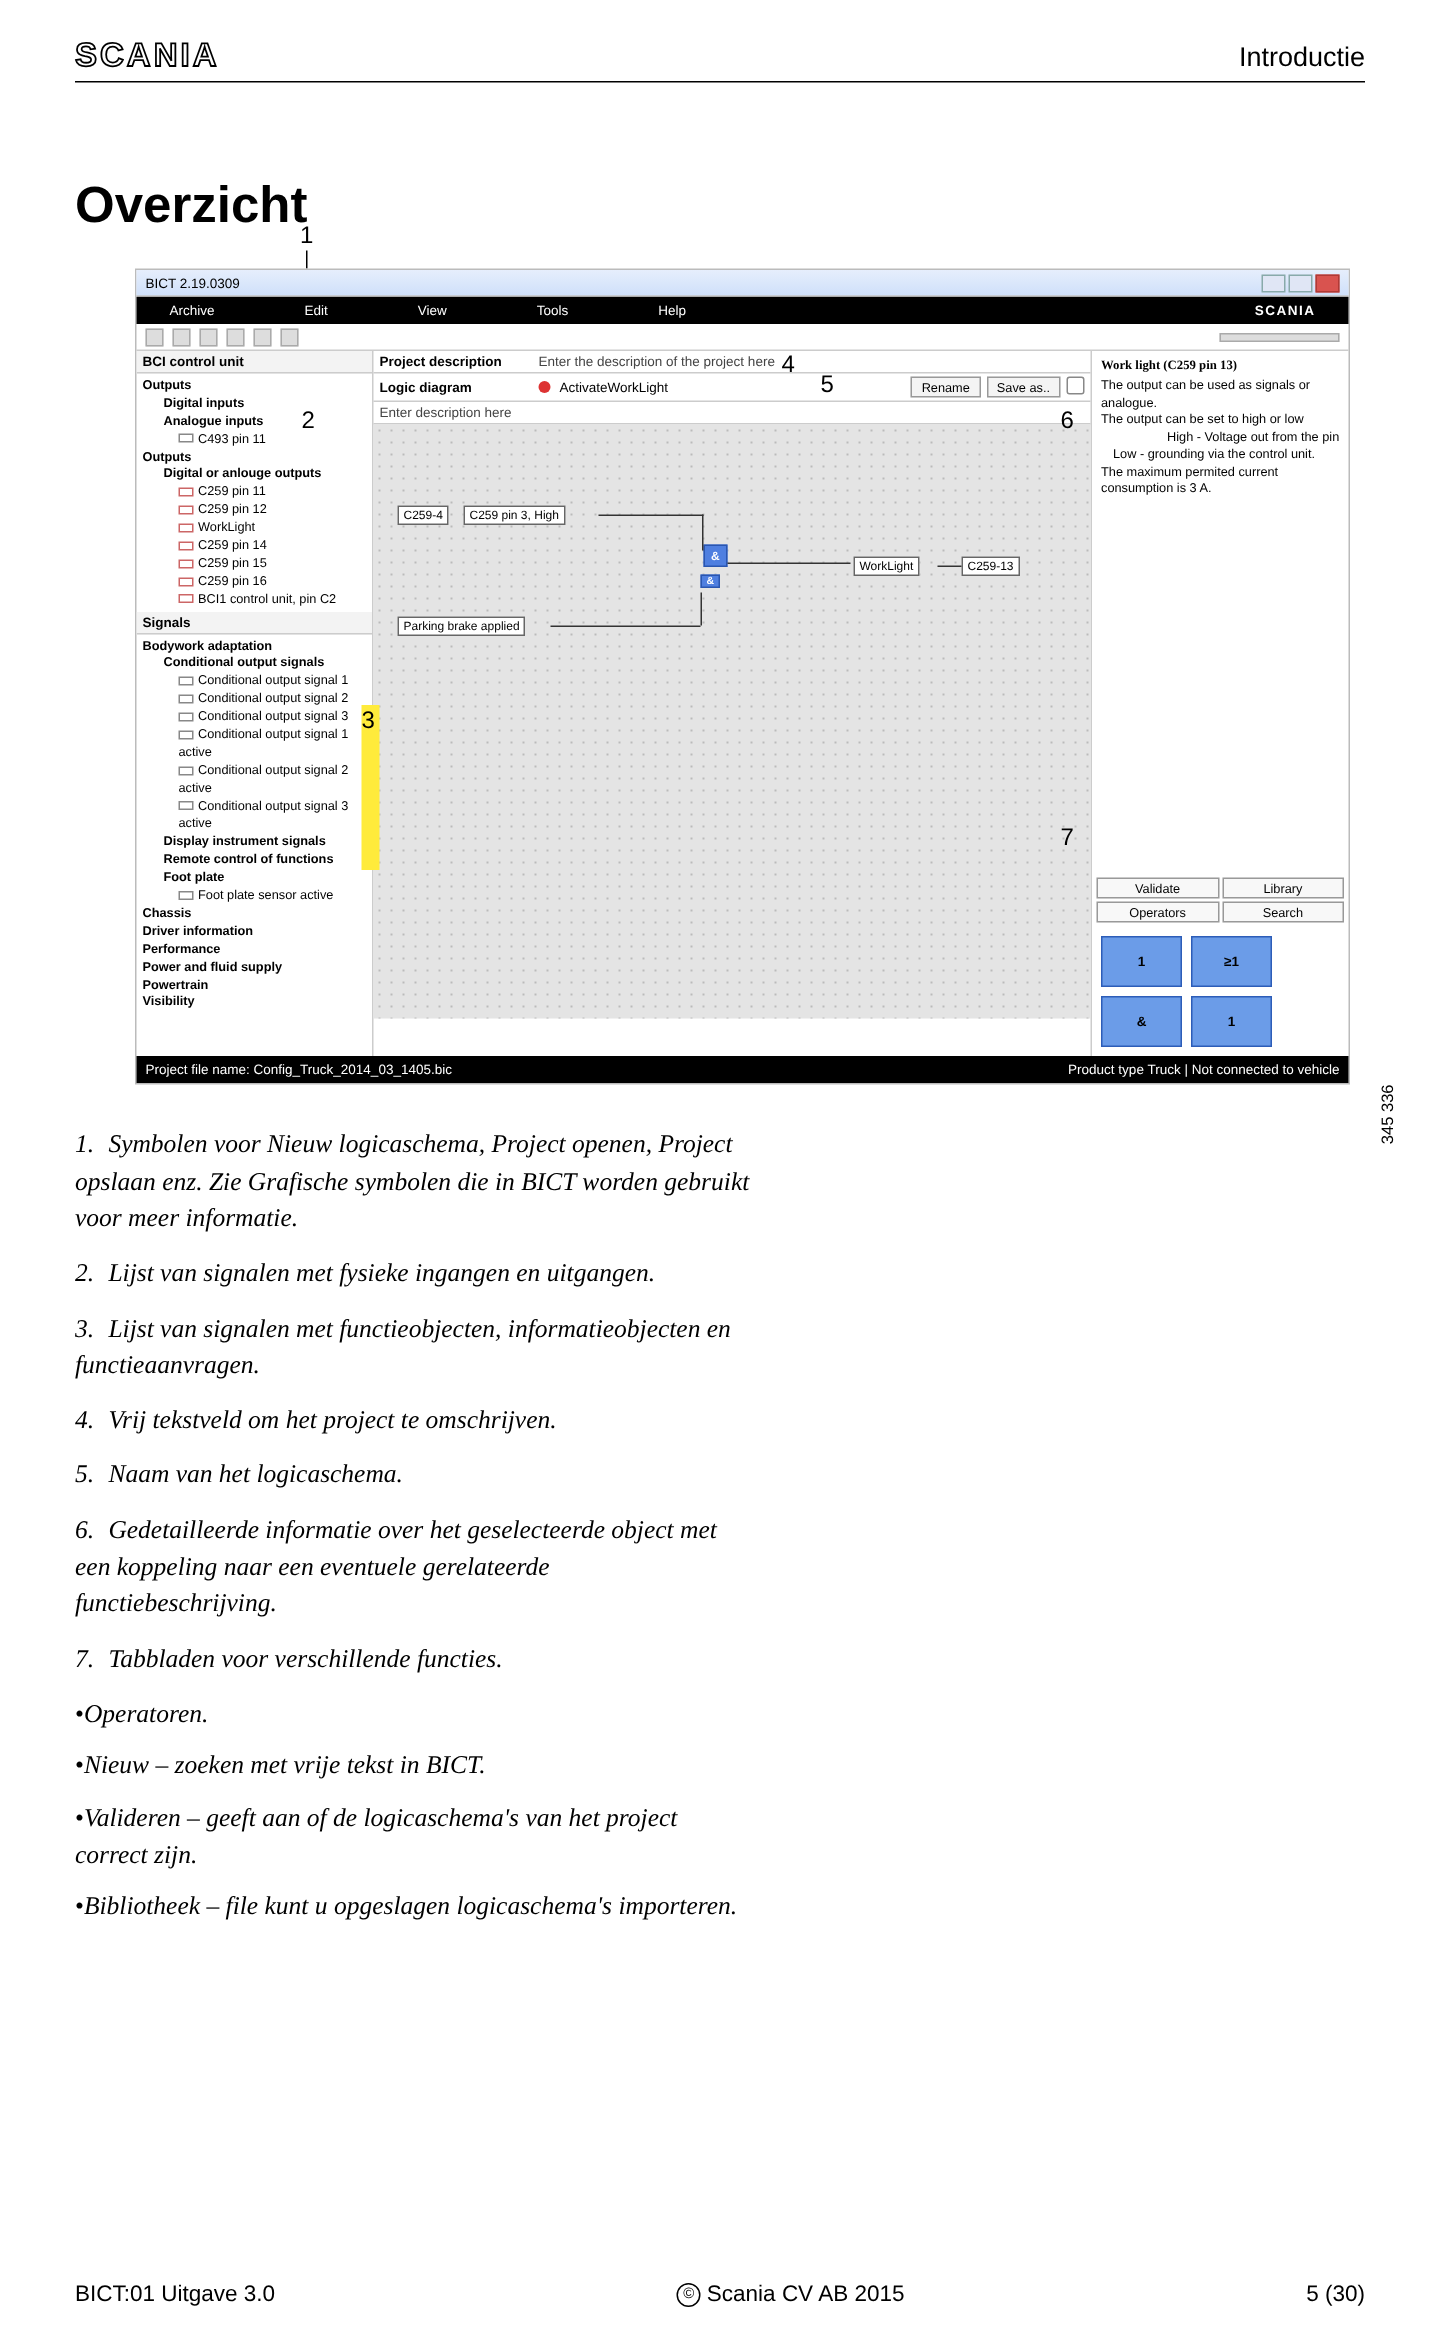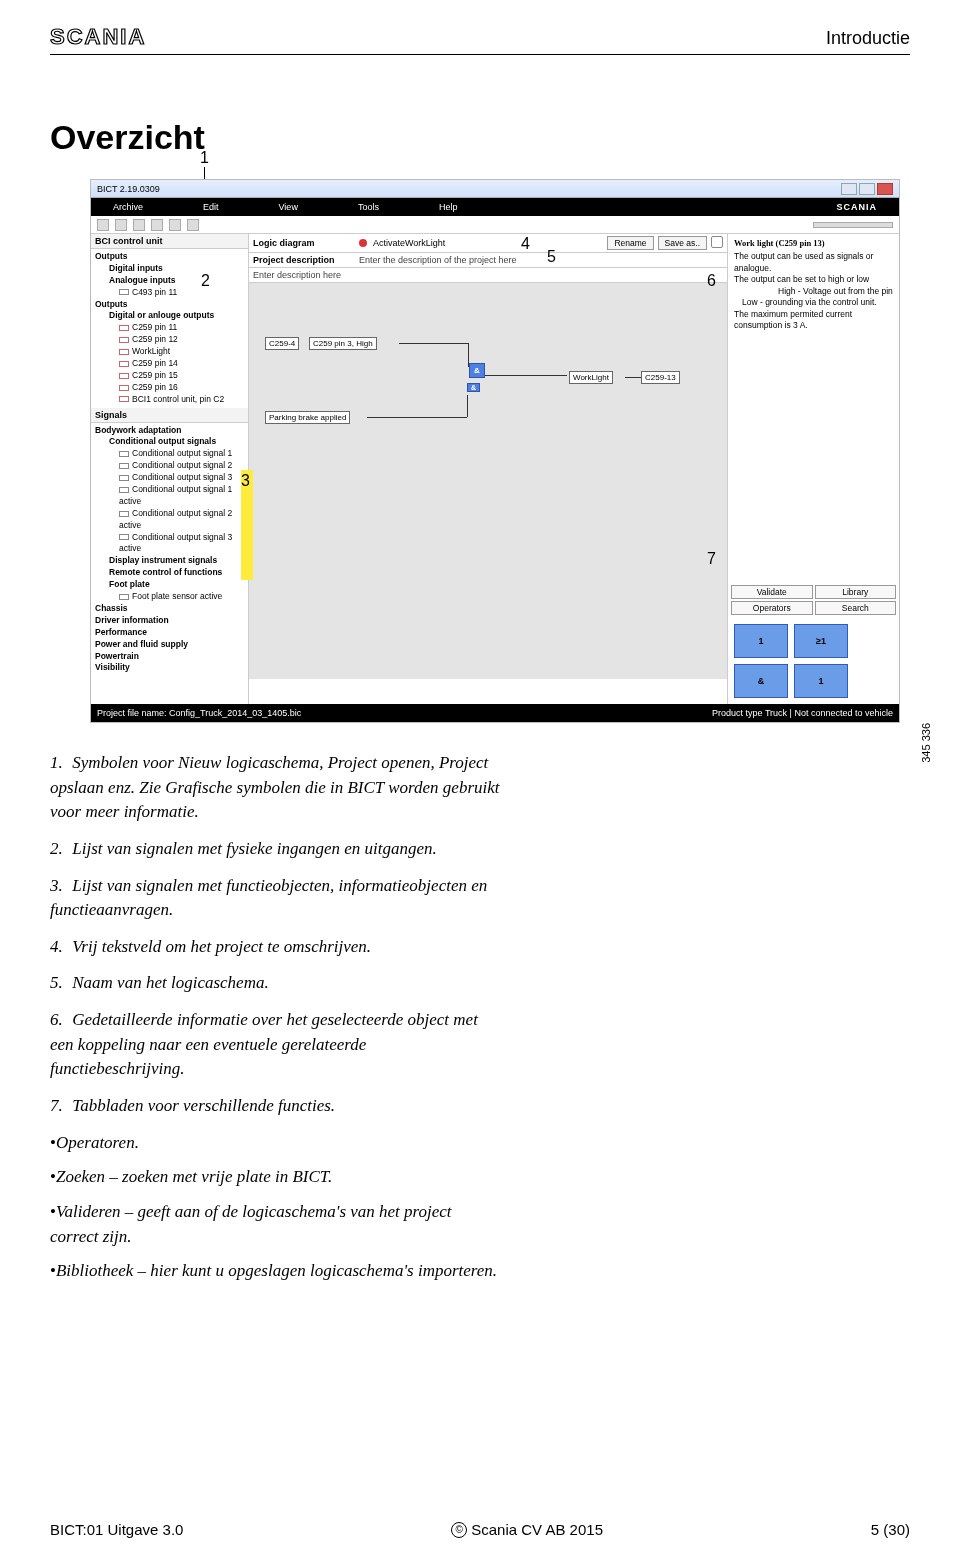--- a/index.html
+++ b/index.html
@@ -241,32 +241,32 @@
               <div class="b">Driver information</div>
               <div class="b">Performance</div>
               <div class="b">Power and fluid supply</div>
               <div class="b">Powertrain</div>
               <div class="b">Visibility</div>
             </div>
         </div>
 
         <div class="centerpane">
           <div class="rowline">
+            <span class="lab">Project description</span>
+            <input value="Enter the description of the project here" style="">
+          </div>
+          <div class="rowline">
             <span class="lab">Logic diagram</span>
             <span style="width:8px;height:8px;border-radius:50%;background:#d33;display:inline-block;"></span>
             <span>ActivateWorkLight</span>
             <div class="btns">
               <span class="b">Rename</span>
               <span class="b">Save as..</span>
               <span class="lock"></span>
             </div>
-          </div>
-          <div class="rowline">
-            <span class="lab">Project description</span>
-            <input value="Enter the description of the project here" style="">
           </div>
           <div class="rowline">
             <input style="width: 100%;" value="Enter description here">
           </div>
           <div class="canvas">
             <div class="node" style="left:16px; top:54px;">C259-4</div>
             <div class="node" style="left:60px; top:54px;">C259 pin 3, High</div>
             <div class="node blue" style="left:220px; top:80px;">&amp;</div>
             <div class="node blue" style="left:218px; top:100px; font-size:7px; padding:0 3px;">&amp;</div>
             <div class="node" style="left:16px; top:128px;">Parking brake applied</div>
@@ -329,23 +329,23 @@
         <li><span class="n">1.</span> Symbolen voor Nieuw logicaschema, Project openen, Project opslaan enz. Zie Grafische symbolen die in BICT worden gebruikt voor meer informatie.</li>
         <li><span class="n">2.</span> Lijst van signalen met fysieke ingangen en uitgangen.</li>
         <li><span class="n">3.</span> Lijst van signalen met functieobjecten, informatieobjecten en functieaanvragen.</li>
         <li><span class="n">4.</span> Vrij tekstveld om het project te omschrijven.</li>
         <li><span class="n">5.</span> Naam van het logicaschema.</li>
         <li><span class="n">6.</span> Gedetailleerde informatie over het geselecteerde object met een koppeling naar een eventuele gerelateerde functiebeschrijving.</li>
         <li><span class="n">7.</span> Tabbladen voor verschillende functies.</li>
       </ol>
     <div id="bullets">
         <div class="bul">Operatoren.</div>
-        <div class="bul">Zoeken – zoeken met vrije plate in BICT.</div>
+        <div class="bul">Nieuw – zoeken met vrije tekst in BICT.</div>
         <div class="bul">Valideren – geeft aan of de logicaschema's van het project correct zijn.</div>
-        <div class="bul">Bibliotheek – hier kunt u opgeslagen logicaschema's importeren.</div>
+        <div class="bul">Bibliotheek – file kunt u opgeslagen logicaschema's importeren.</div>
       </div>
   </div>
 
   <div class="footer">
     <span>BICT:01 Uitgave 3.0</span>
     <span class="c">
       <span class="circ">©</span>
       <span>Scania CV AB 2015</span>
     </span>
     <span>5 (30)</span>

